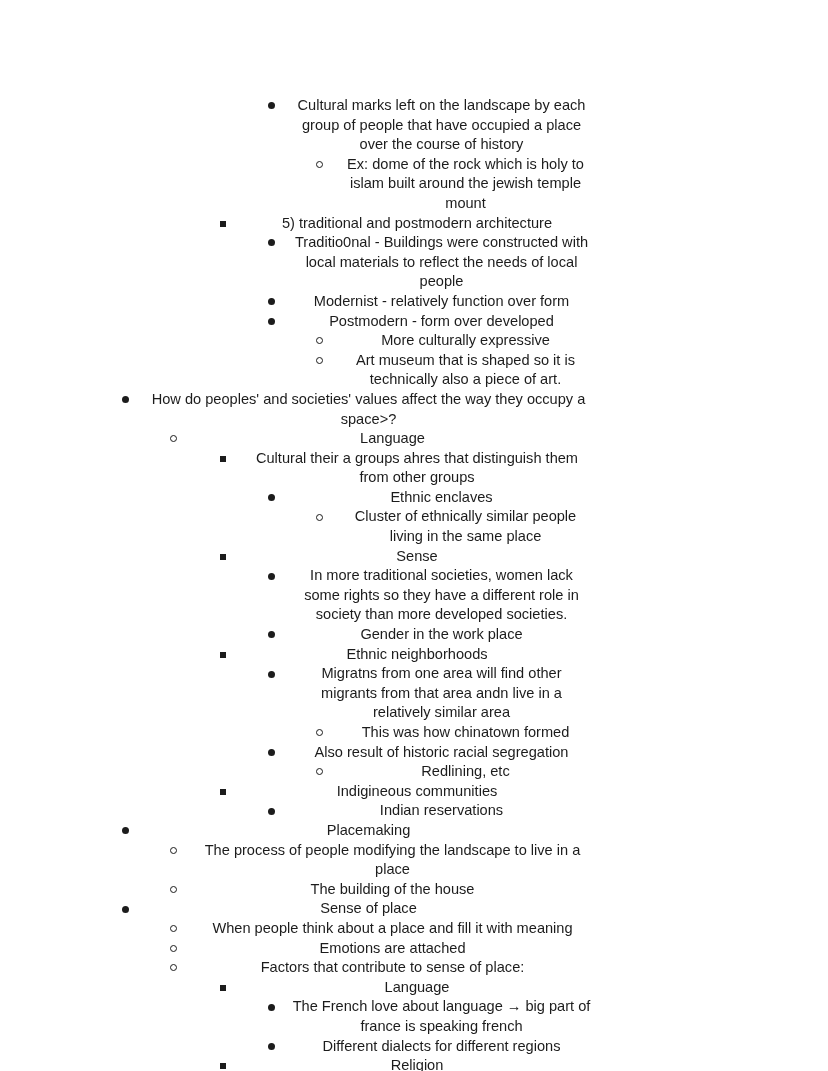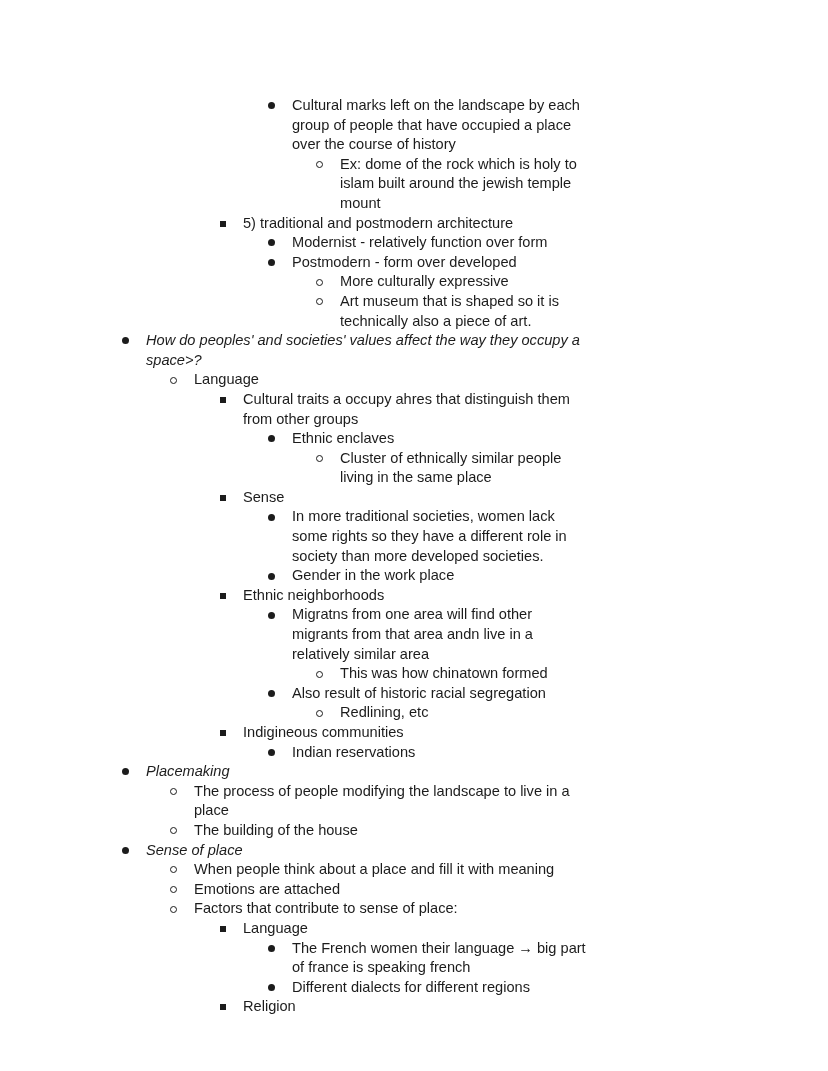--- a/index.html
+++ b/index.html
@@ -14,39 +14,40 @@
     font-size: 14.6px;
     line-height: 19.6px;
     color: #1c1c1c;
     overflow: hidden;
   }
   .page {
     position: relative;
     width: 688px;
     height: 1071px;
     background: #ffffff;
+    text-align: center;
   }
   .list {
     padding-top: 96px;
     padding-right: 97px;
   }
   .item {
     display: flex;
     align-items: flex-start;
   }
   .item .marker {
     flex: 0 0 24px;
     position: relative;
     height: 19.6px;
   }
   .item .text {
     flex: 1 1 auto;
     white-space: pre-wrap;
   }
-  .item.l1 { margin-left: 122px; font-style: italic; }
+  .item.l1 { margin-left: 122px; }
   .item.l2 { margin-left: 170px; }
   .item.l3 { margin-left: 219px; }
   .item.l4 { margin-left: 268px; }
   .item.l5 { margin-left: 316px; }
 
   .marker.disc::before {
     content: "";
     position: absolute;
     left: 0; top: 6.3px;
     width: 7px; height: 7px;
@@ -83,20 +84,24 @@
       <div class="item l5">
         <span class="marker circle"></span>
         <span class="text">Ex: dome of the rock which is holy to islam built around the jewish temple mount</span>
       </div>
       <div class="item l3">
         <span class="marker square"></span>
         <span class="text">5) traditional and postmodern architecture</span>
       </div>
       <div class="item l4">
         <span class="marker disc"></span>
+        <span class="text">Traditio0nal - Buildings were constructed with local materials to reflect the needs of local people</span>
+      </div>
+      <div class="item l4">
+        <span class="marker disc"></span>
         <span class="text">Modernist - relatively function over form</span>
       </div>
       <div class="item l4">
         <span class="marker disc"></span>
         <span class="text">Postmodern - form over developed</span>
       </div>
       <div class="item l5">
         <span class="marker circle"></span>
         <span class="text">More culturally expressive</span>
       </div>
@@ -107,21 +112,21 @@
       <div class="item l1">
         <span class="marker disc"></span>
         <span class="text">How do peoples' and societies' values affect the way they occupy a space&gt;?</span>
       </div>
       <div class="item l2">
         <span class="marker circle"></span>
         <span class="text">Language</span>
       </div>
       <div class="item l3">
         <span class="marker square"></span>
-        <span class="text">Cultural traits a occupy ahres that distinguish them from other groups</span>
+        <span class="text">Cultural their a groups ahres that distinguish them from other groups</span>
       </div>
       <div class="item l4">
         <span class="marker disc"></span>
         <span class="text">Ethnic enclaves</span>
       </div>
       <div class="item l5">
         <span class="marker circle"></span>
         <span class="text">Cluster of ethnically similar people living in the same place</span>
       </div>
       <div class="item l3">
@@ -191,21 +196,21 @@
       <div class="item l2">
         <span class="marker circle"></span>
         <span class="text">Factors that contribute to sense of place:</span>
       </div>
       <div class="item l3">
         <span class="marker square"></span>
         <span class="text">Language</span>
       </div>
       <div class="item l4">
         <span class="marker disc"></span>
-        <span class="text">The French women their language → big part of france is speaking french</span>
+        <span class="text">The French love about language → big part of france is speaking french</span>
       </div>
       <div class="item l4">
         <span class="marker disc"></span>
         <span class="text">Different dialects for different regions</span>
       </div>
       <div class="item l3">
         <span class="marker square"></span>
         <span class="text">Religion</span>
       </div>
     </div>

